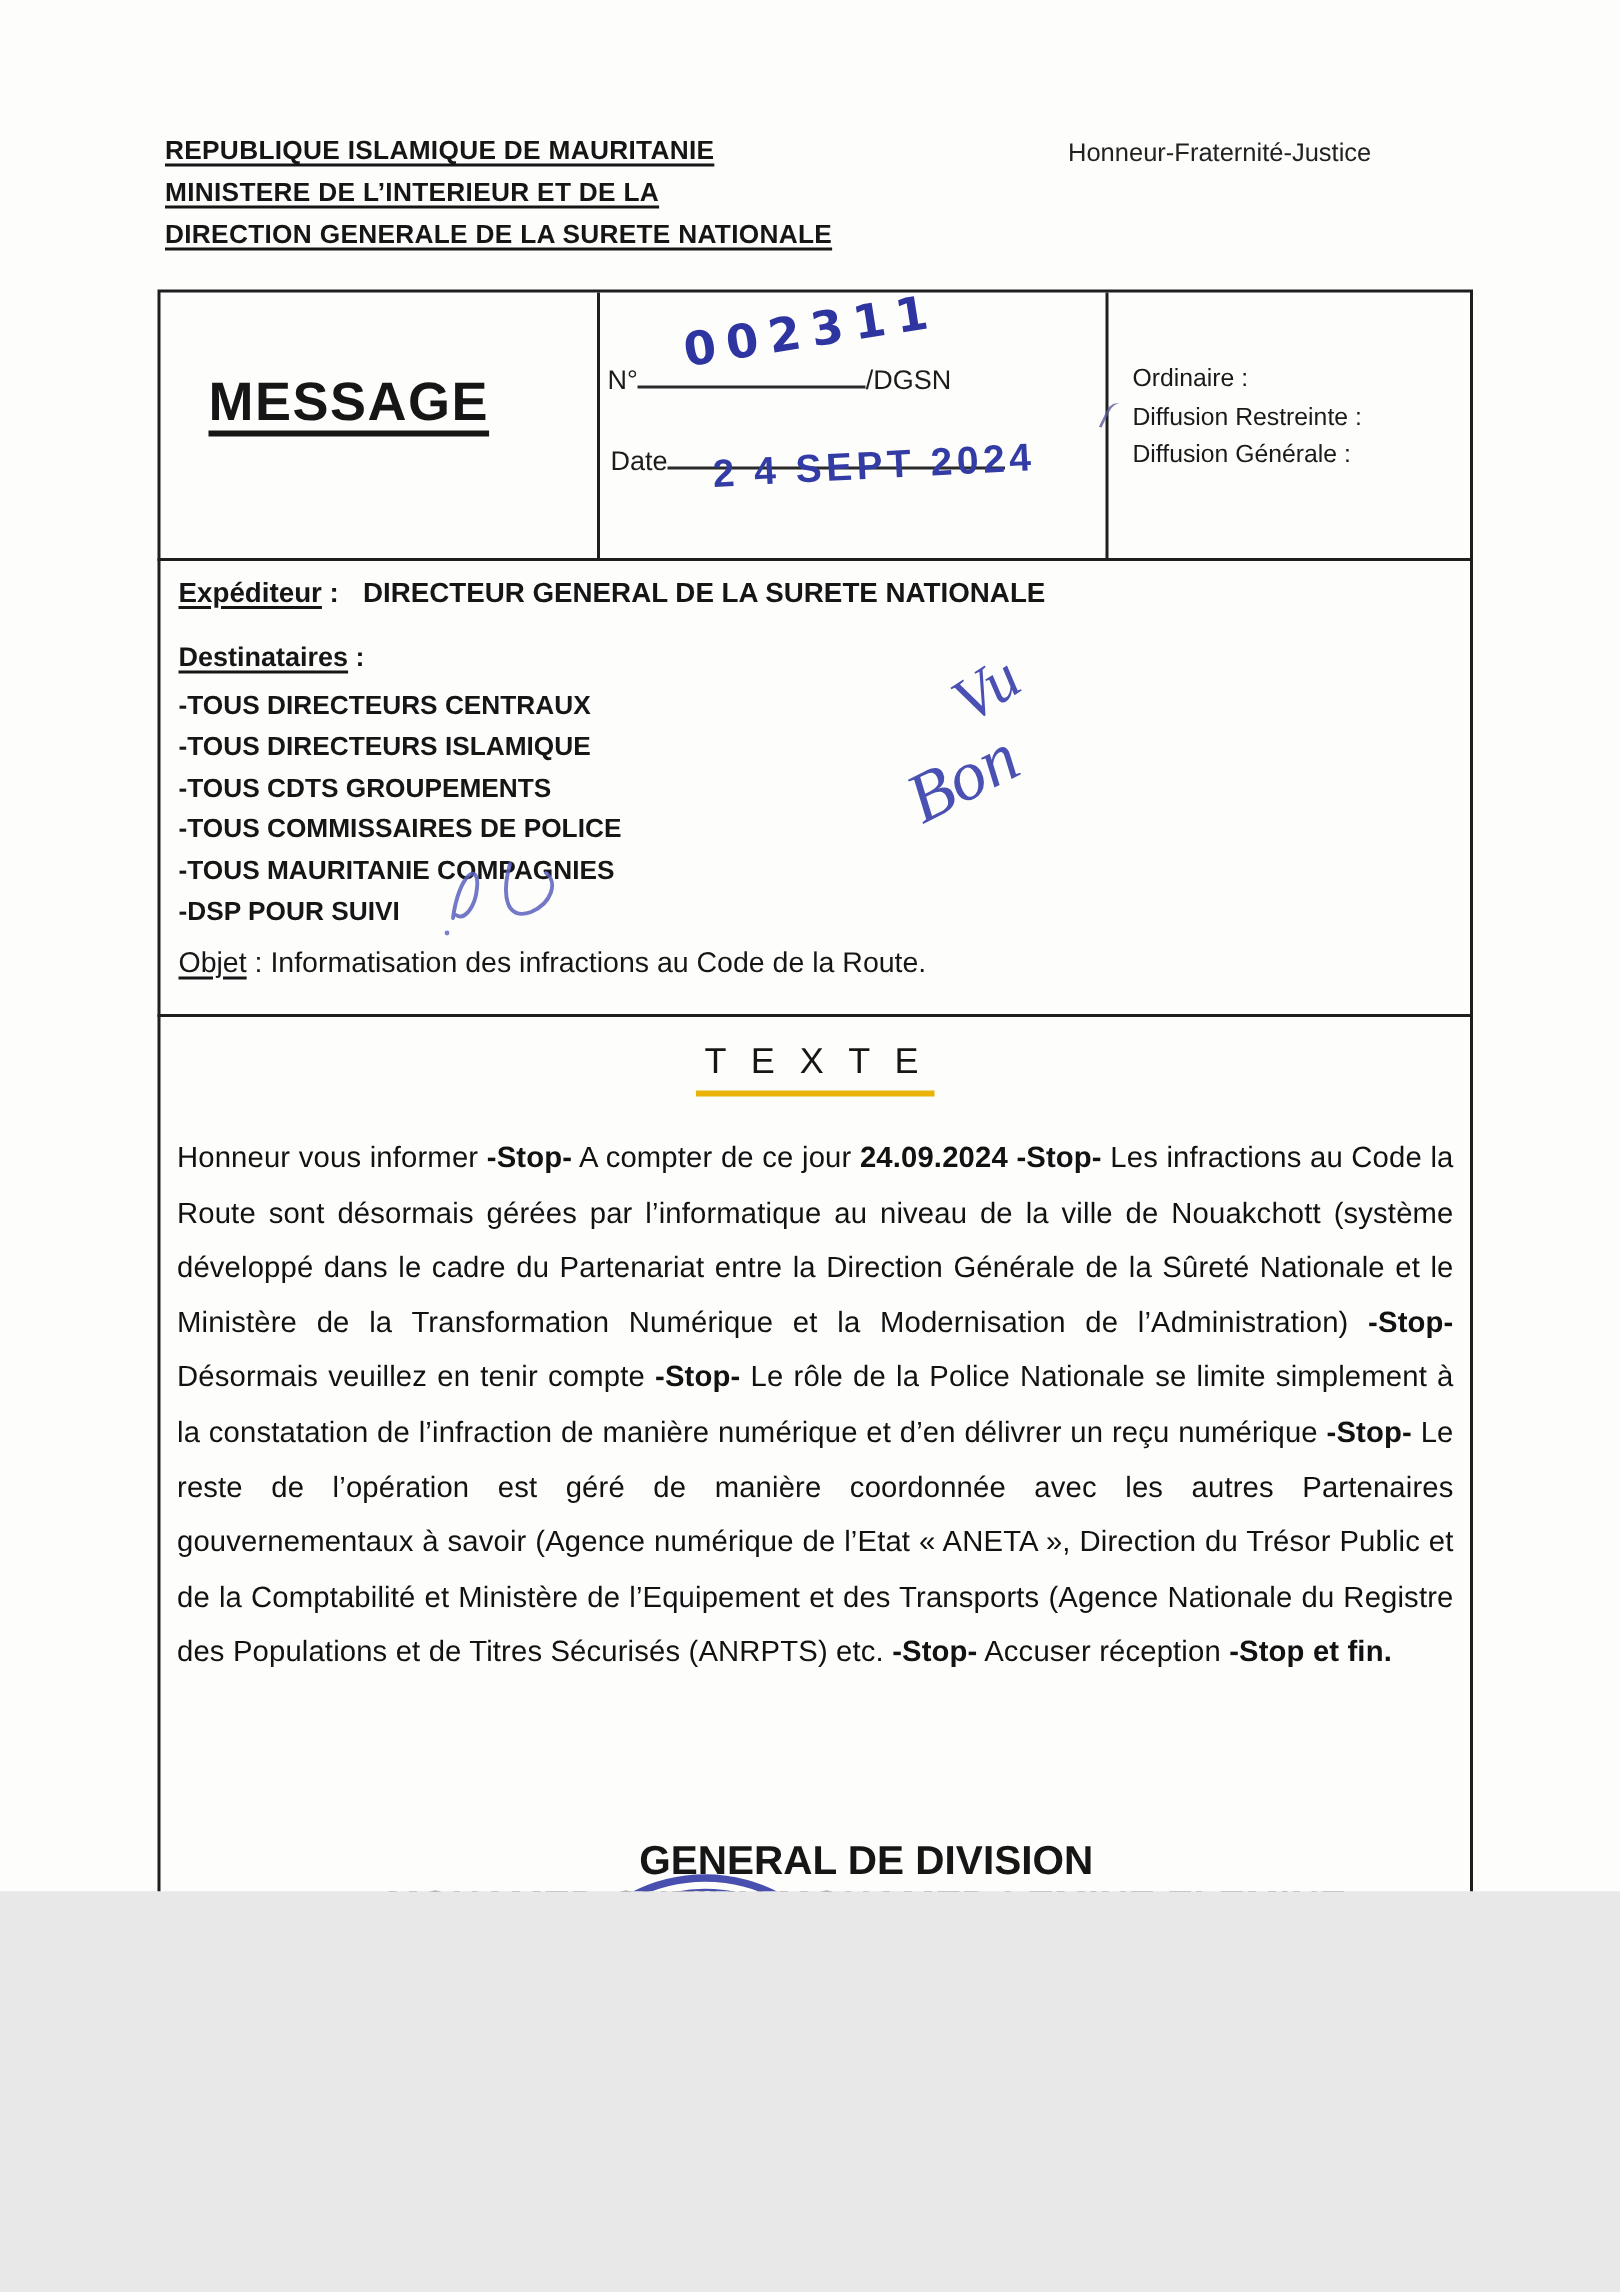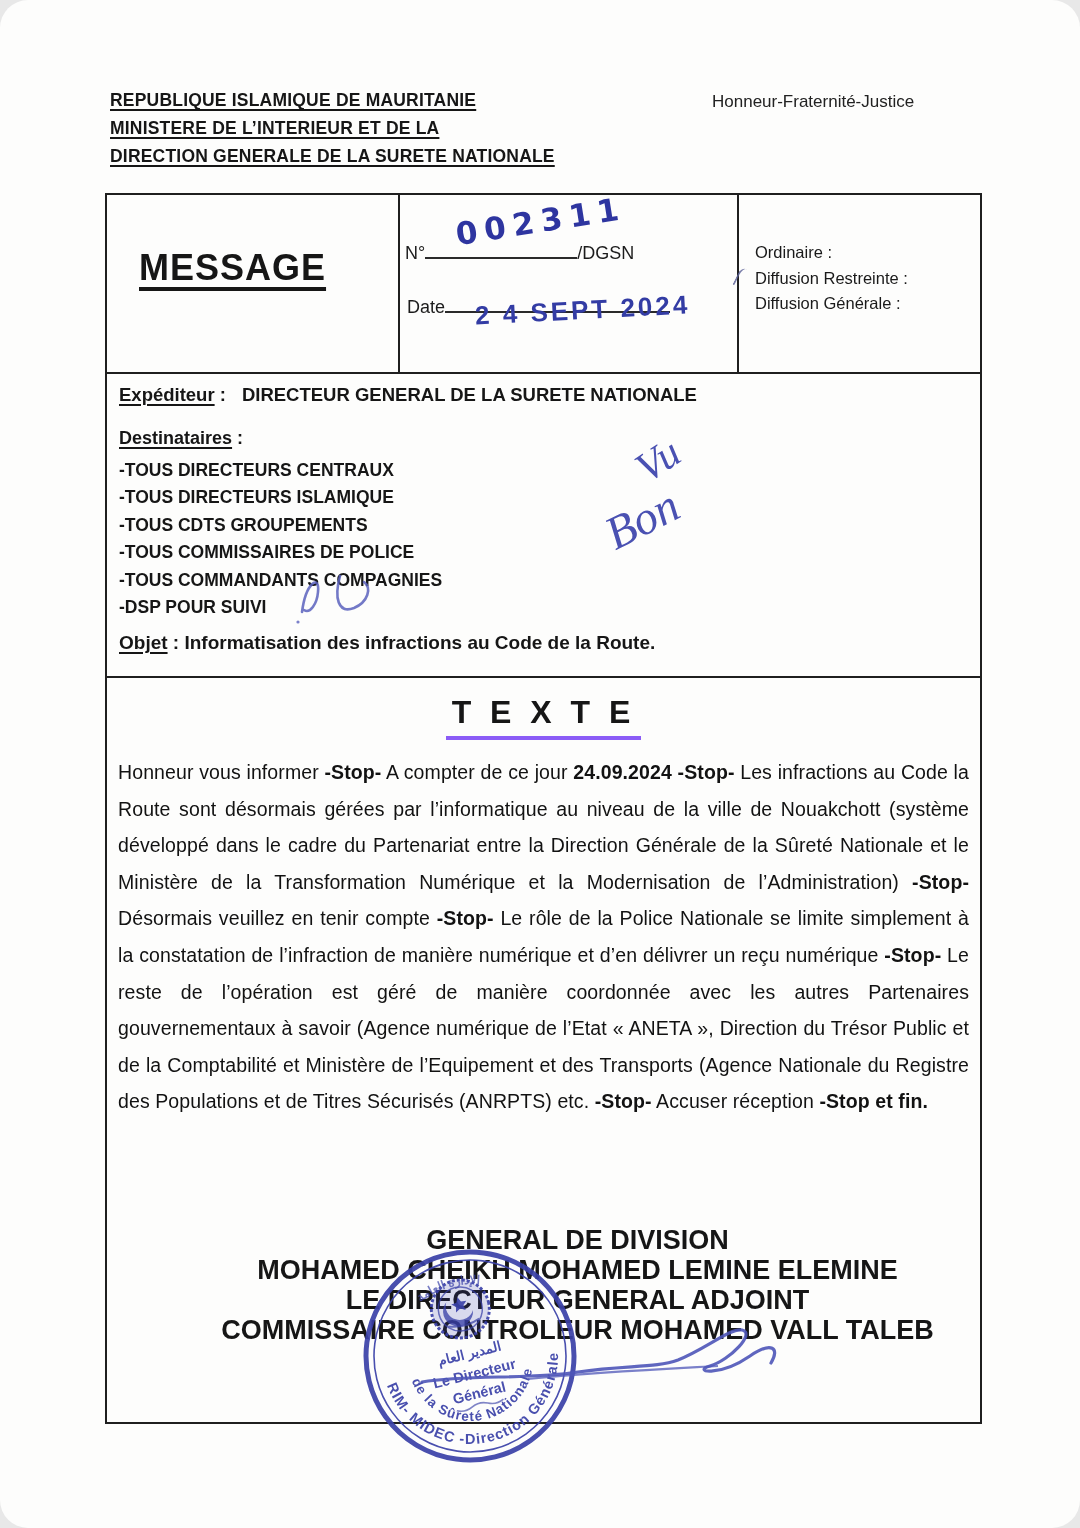--- a/index.html
+++ b/index.html
@@ -1,19 +1,19 @@
 <!DOCTYPE html>
 <html><head>
 <meta charset="utf-8">
 <style>
   html,body{margin:0;padding:0;background:#e8e8e8;}
   .page{
-    position:relative;width:1080px;height:1528px;margin:0 auto;
+    position:relative;width:1080px;height:1261px;margin:0 auto;
     background:#fdfdfc;overflow:hidden;
-    font-family:"Liberation Sans",sans-serif;color:#161616;border-radius:28px;
+    font-family:"Liberation Sans",sans-serif;color:#161616;
   }
   .abs{position:absolute;}
   
   .hdr-left{left:110px;top:86px;font-weight:bold;font-size:17.5px;line-height:28px;letter-spacing:.2px;}
   .hdr-left div{text-decoration:underline;text-decoration-thickness:2px;text-underline-offset:3px;}
   .hdr-right{left:712px;top:92px;font-size:17px;color:#222;}
   
   .tbl{left:105px;width:877px;border:2px solid #1f1f1f;box-sizing:border-box;background:transparent;}
   #t1{top:193px;height:181px;}
   #t2{top:372px;height:306px;border-top:none;}
@@ -32,25 +32,25 @@
   .classif{left:648px;top:11px;font-size:16.5px;line-height:25.5px;color:#1a1a1a;}
   .classif .grp2{margin-top:34px;}
   .tickmark{left:629px;top:74px;width:14px;height:20px;border-left:2px solid #5a5f95;
     transform:rotate(26deg);border-radius:40% 0 0 0;opacity:.8;}
   
   .sender{left:12px;top:12px;font-size:18.5px;font-weight:bold;}
   .lbl-u{text-decoration:underline;text-decoration-thickness:2px;text-underline-offset:3px;}
   .sender .val{margin-left:16px;}
   .dest-label{left:12px;top:56px;font-size:18px;font-weight:bold;}
   .dest-list{left:12px;top:85px;font-size:17.5px;font-weight:bold;line-height:27.4px;}
-  .subject{left:12px;top:260px;font-size:19px;font-weight:bold;}
+  .subject{left:12px;top:260px;font-size:19px;font-weight:normal;}
   
   .texte-head{left:0;top:16px;width:873px;text-align:center;}
-  .texte-head span{display:inline-block;font-size:32px;font-weight:bold;letter-spacing:5px;
-    border-bottom:4px solid #8b5cf6;padding:0 6px 5px;}
+  .texte-head span{display:inline-block;font-size:24px;font-weight:normal;letter-spacing:5px;
+    border-bottom:4px solid #eab308;padding:0 6px 5px;}
   .bodytext{left:11px;top:76px;width:851px;text-align:justify;font-size:19.5px;
     line-height:36.6px;color:#121212;letter-spacing:.1px;}
   .bodytext b{font-weight:bold;}
   .sigblock{left:0;top:547px;width:873px;text-align:center;font-size:27px;font-weight:bold;
     line-height:30px;transform:translateX(34px);}
   
   .stamp{left:360px;top:1246px;width:220px;height:220px;transform:rotate(-14deg);opacity:.92;z-index:5;}
   .signature{left:418px;top:1316px;z-index:6;}
   .hand{font-family:"Liberation Serif",serif;font-style:italic;color:#4a51b2;z-index:4;white-space:nowrap;}
   .vu{left:636px;top:436px;font-size:42px;transform:rotate(-33deg);}
@@ -101,21 +101,21 @@
     </div>
 
     <div class="abs dest-label">
       <span class="lbl-u">Destinataires</span><span> :</span>
     </div>
     <div class="abs dest-list">
         <div>-TOUS DIRECTEURS CENTRAUX</div>
         <div>-TOUS DIRECTEURS ISLAMIQUE</div>
         <div>-TOUS CDTS GROUPEMENTS</div>
         <div>-TOUS COMMISSAIRES DE POLICE</div>
-        <div>-TOUS COMMANDANTS COMPAGNIES</div>
+        <div>-TOUS MAURITANIE COMPAGNIES</div>
         <div>-DSP POUR SUIVI</div>
       </div>
 
     <div class="abs subject">
       <span class="lbl-u">Objet</span><span> : </span><span>Informatisation des infractions au Code de la Route.</span>
     </div>
   </div>
 
   <div class="abs tbl" id="t3">
     <div class="abs texte-head">

